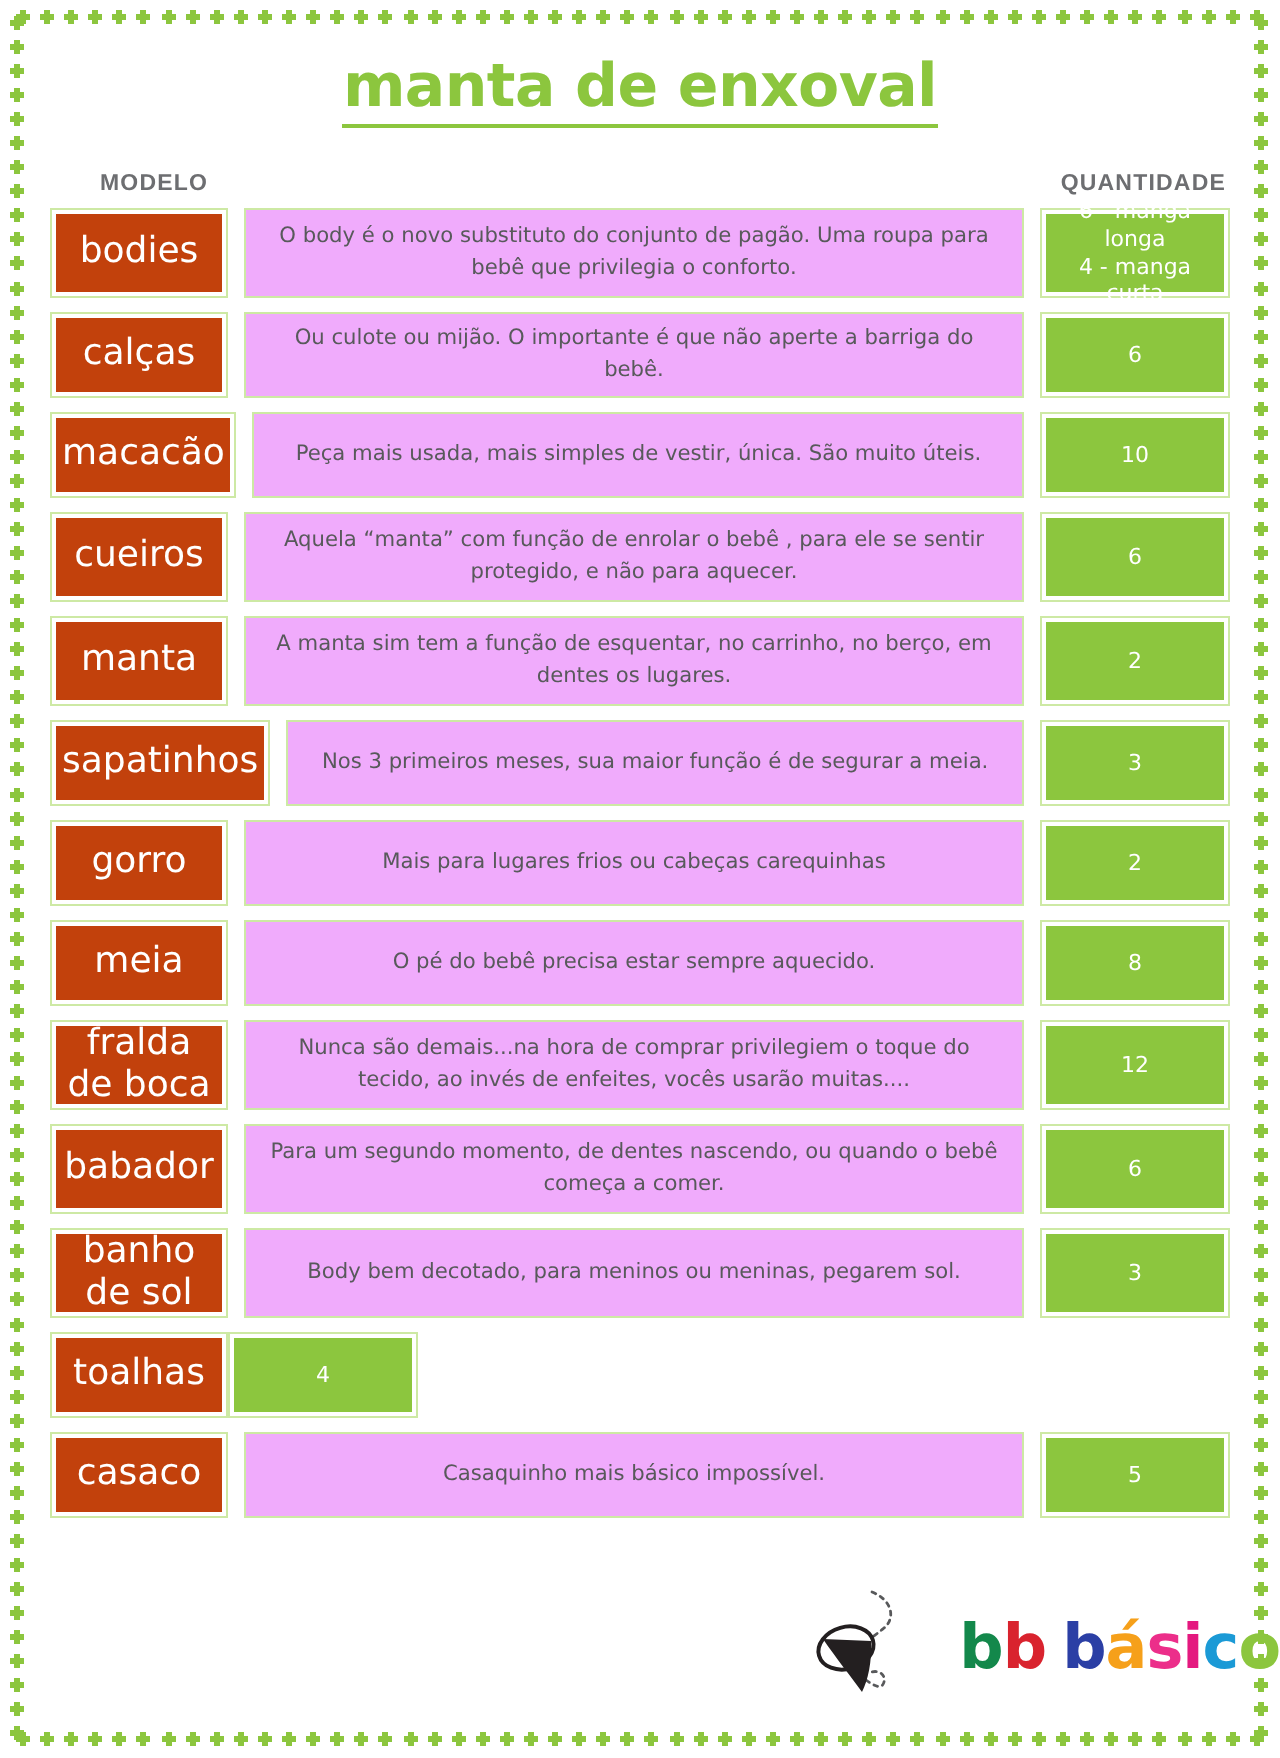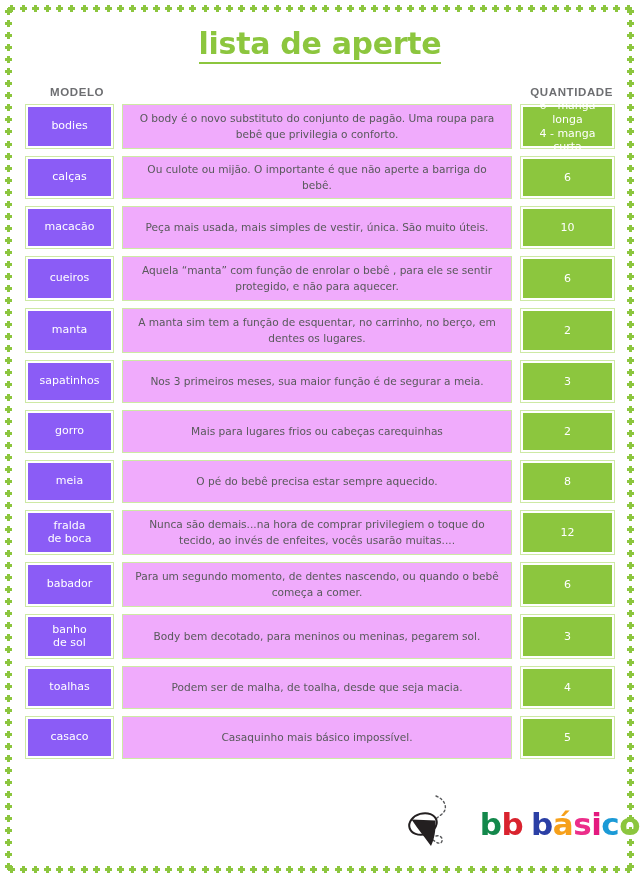--- a/index.html
+++ b/index.html
@@ -99,28 +99,28 @@
   
   .cell-model {
     flex: 0 0 89px;
     border: 1px solid #cde9a4;
     padding: 2px;
     box-sizing: border-box;
     display: flex;
   }
   .cell-model .chip {
     flex: 1 1 auto;
-    background: #8b5cf6;
+    background: #c2410c;
     color: #ffffff;
     display: flex;
     align-items: center;
     justify-content: center;
     text-align: center;
     font-family: "DejaVu Sans", sans-serif;
-    font-size: 11px;
+    font-size: 18px;
     line-height: 1.15;
     padding: 2px 3px;
     box-sizing: border-box;
     white-space: pre-line;
   }
 
   
   .cell-desc {
     flex: 1 1 auto;
     margin: 0 8px;
@@ -448,21 +448,21 @@
         <span class="dot"></span>
         <span class="dot"></span>
         <span class="dot"></span>
         <span class="dot"></span>
         <span class="dot"></span>
         <span class="dot"></span>
       </div>
   </div>
 
   <div class="title-wrap">
-    <span class="title">lista de aperte</span>
+    <span class="title">manta de enxoval</span>
   </div>
 
   <div class="col-head modelo">MODELO</div>
   <div class="col-head quantidade">QUANTIDADE</div>
 
   <div class="table" id="table-body">
       <div class="row h2">
         <div class="cell-model">
           <div class="chip">bodies</div>
         </div>
@@ -582,23 +582,20 @@
         <div class="cell-desc">
           <span>Body bem decotado, para meninos ou meninas, pegarem sol.</span>
         </div>
         <div class="cell-qty">
           <div class="chip">3</div>
         </div>
       </div>
       <div class="row h1">
         <div class="cell-model">
           <div class="chip">toalhas</div>
-        </div>
-        <div class="cell-desc">
-          <span>Podem ser de malha, de toalha, desde que seja macia.</span>
         </div>
         <div class="cell-qty">
           <div class="chip">4</div>
         </div>
       </div>
       <div class="row h1">
         <div class="cell-model">
           <div class="chip">casaco</div>
         </div>
         <div class="cell-desc">

